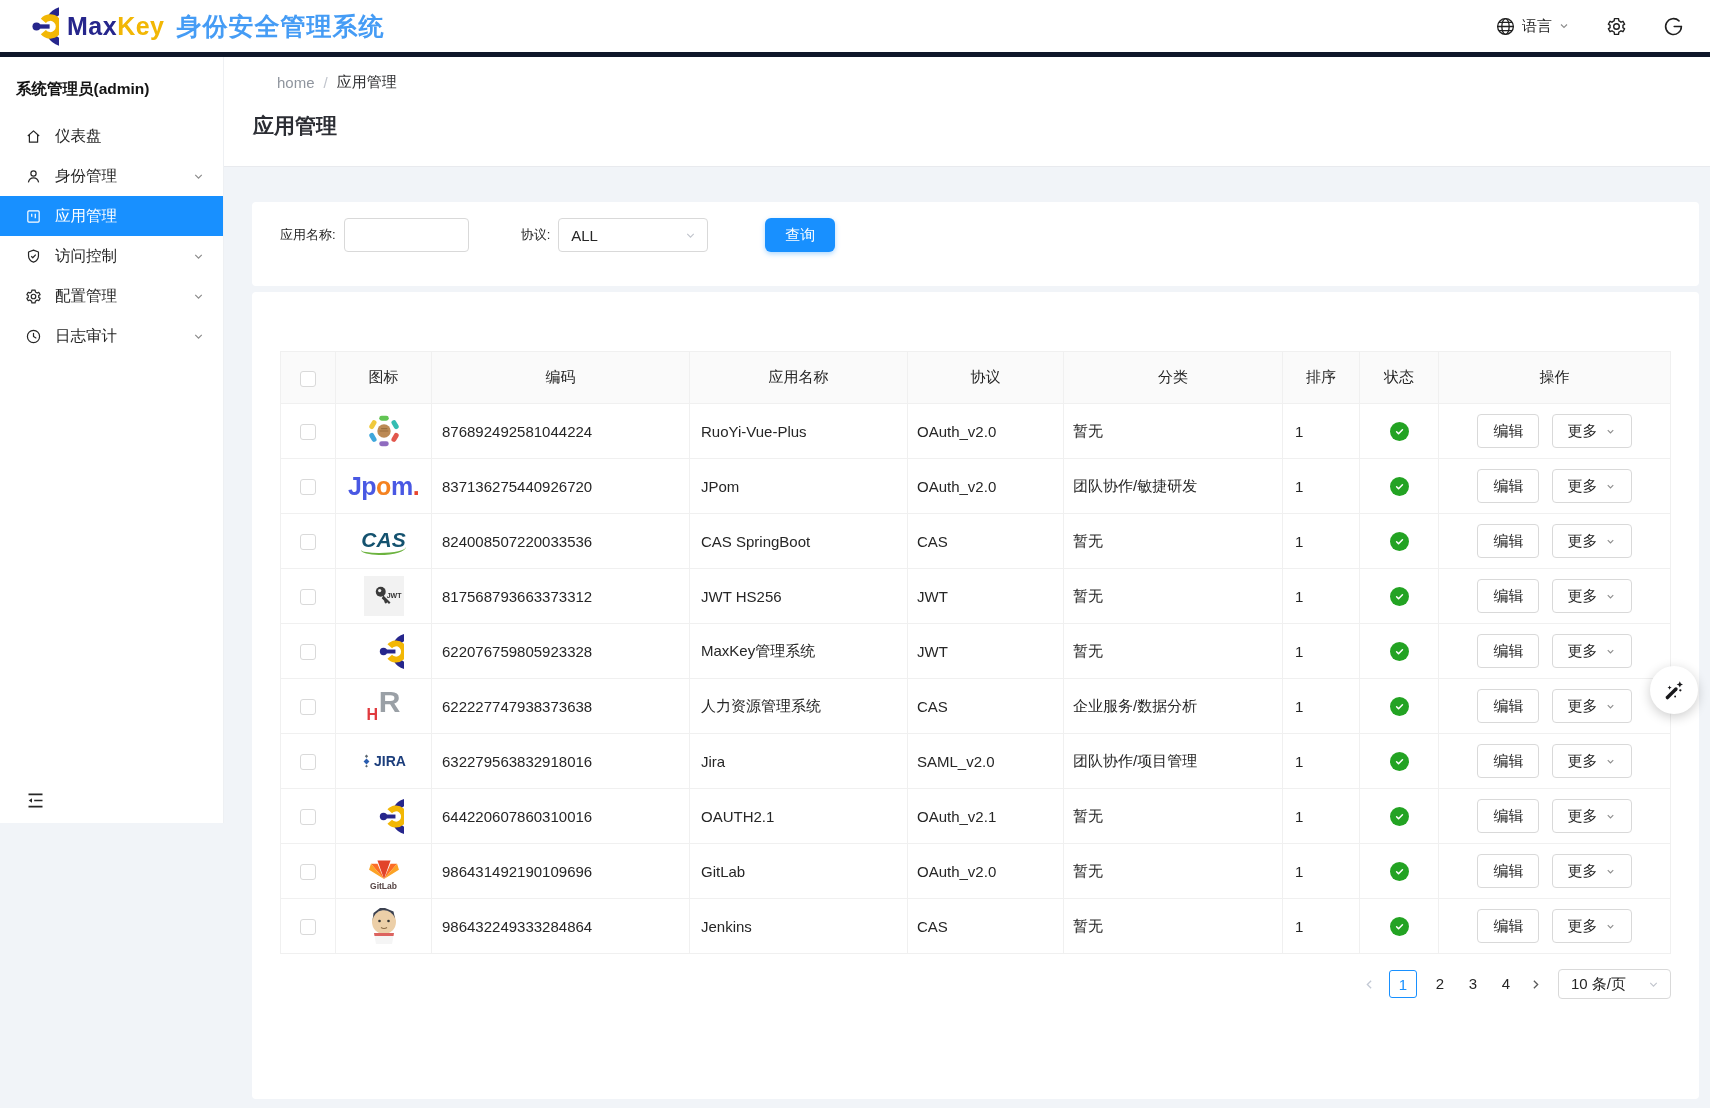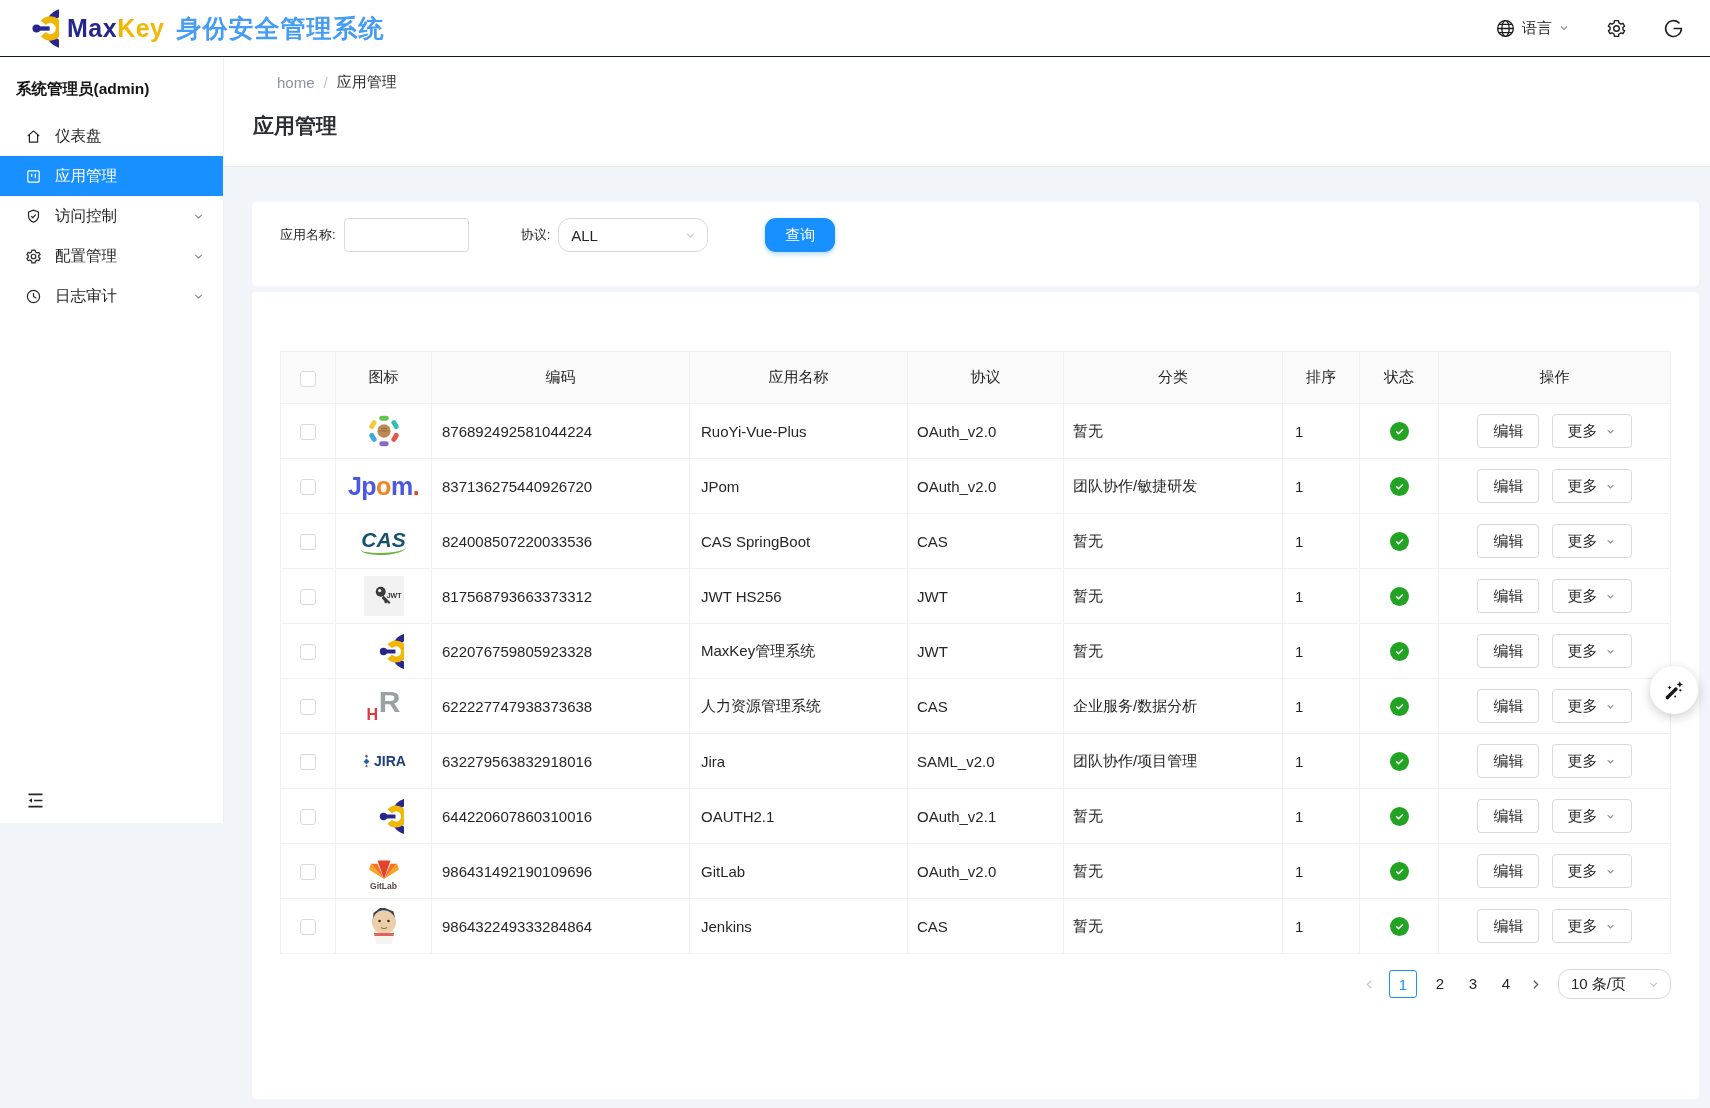--- a/index.html
+++ b/index.html
@@ -7,21 +7,21 @@
   html,body { width:1710px; height:1108px; overflow:hidden; }
   body {
     font-family: "Liberation Sans", "DejaVu Sans", sans-serif;
     background:#f1f4f8; color:#262626; position:relative; font-size:15px;
   }
   svg { display:block; }
 
   
   .header {
     position:absolute; top:0; left:0; right:0; height:57px; background:#fff;
-    display:flex; align-items:center; padding:0 26px 0 14px; border-bottom:1px solid #0f172a; z-index:20;
+    display:flex; align-items:center; padding:0 26px 0 14px; border-bottom:5px solid #0f172a; z-index:20;
   }
   .brand { display:flex; align-items:center; }
   .brand-logo { width:45px; height:45px; }
   .brand-text { margin-left:8px; font-size:25px; font-weight:700; letter-spacing:.5px; }
   .brand-max { color:#26268c; }
   .brand-key { color:#f2b705; }
   .brand-sub { margin-left:12px; font-size:25px; font-weight:700; color:#459cf5; letter-spacing:1px; }
   .header-actions { margin-left:auto; display:flex; align-items:center; gap:36px; }
   .lang { display:flex; align-items:center; gap:6px; cursor:pointer; color:#1f1f1f; font-size:15px; }
   .hicon { width:21px; height:21px; color:#1f1f1f; cursor:pointer; }
@@ -52,24 +52,24 @@
   .bc-home { color:#8f959e; cursor:pointer; }
   .bc-sep { color:#c0c4cc; margin:0 9px; }
   .bc-current { color:#303133; }
   .page-title { margin-top:20px; font-size:21px; font-weight:600; color:#2b2d33; }
 
   .card { background:#fff; border-radius:4px; margin:0 11px 0 28px; }
   .filter-card { margin-top:35px; height:84px; display:flex; align-items:center; padding:0 0 18px 28px; }
   .f-label { font-size:13px; color:#262626; }
   .f-input { width:125px; height:34px; border:1px solid #d9d9d9; border-radius:4px; margin-left:8px; padding:0 10px; font-size:15px; outline:none; }
   .f-label2 { margin-left:52px; }
-  .select { height:34px; border:1px solid #d9d9d9; border-radius:12px; background:#fff; display:flex; align-items:center; justify-content:space-between; padding:0 10px 0 12px; cursor:pointer; }
+  .select { height:34px; border:1px solid #d9d9d9; border-radius:4px; background:#fff; display:flex; align-items:center; justify-content:space-between; padding:0 10px 0 12px; cursor:pointer; }
   .proto-select { width:150px; margin-left:8px; }
   .sel-chev { width:13px; height:13px; color:#c0c4cc; }
-  .btn { height:34px; border:none; border-radius:11px; color:#fff; font-size:15px; padding:0 20px; cursor:pointer; font-family:inherit; }
+  .btn { height:34px; border:none; border-radius:6px; color:#fff; font-size:15px; padding:0 20px; cursor:pointer; font-family:inherit; }
   .btn-primary { background:#1890ff; box-shadow:0 2px 5px rgba(24,144,255,.35); }
   .btn-danger { background:#ff4d4f; box-shadow:0 2px 5px rgba(255,77,79,.35); }
   .search-btn { margin-left:57px; }
 
   .table-card { margin-top:6px; height:807px; padding:36px 28px 0 28px; }
   .toolbar { display:flex; gap:16px; }
 
   table { width:100%; border-collapse:collapse; table-layout:fixed; margin-top:23px; font-size:15px;border-radius:28px; }
   th, td { border:1px solid #f0f0f0; }
   thead th { background:#fafafa; height:52px; font-weight:500; color:#262626; text-align:center; }
@@ -159,20 +159,32 @@
     <nav id="menu">
         <div class="menu-item">
     <span class="mi-icon">
             <svg viewBox="0 0 24 24" fill="none" stroke="currentColor" stroke-width="1.7" stroke-linejoin="round">
               <path d="M4 11.2 12 4l8 7.2"></path>
               <path d="M6.2 9.6V20h11.6V9.6"></path>
             </svg>
           </span>
     <span class="mi-label">仪表盘</span>
 
+  </div>
+        <div class="menu-item">
+    <span class="mi-icon">
+            <svg viewBox="0 0 24 24" fill="none" stroke="currentColor" stroke-width="1.7">
+              <circle cx="12" cy="7.8" r="3.7"></circle>
+              <path d="M4.8 20.2c.9-4.2 3.8-6.3 7.2-6.3s6.3 2.1 7.2 6.3"></path>
+            </svg>
+          </span>
+    <span class="mi-label">身份管理</span>
+    <svg class="mi-chevron" viewBox="0 0 24 24" fill="none" stroke="currentColor" stroke-width="2.2">
+            <path d="M6 9l6 6 6-6"></path>
+          </svg>
   </div>
         <div class="menu-item active">
     <span class="mi-icon">
             <svg viewBox="0 0 24 24" fill="none" stroke="currentColor" stroke-width="1.7" stroke-linejoin="round">
               <rect x="4" y="4" width="16" height="16" rx="1.5"></rect>
               <path d="M9.5 8v4.5M14.5 8v6.5"></path>
             </svg>
           </span>
     <span class="mi-label">应用管理</span>
 

